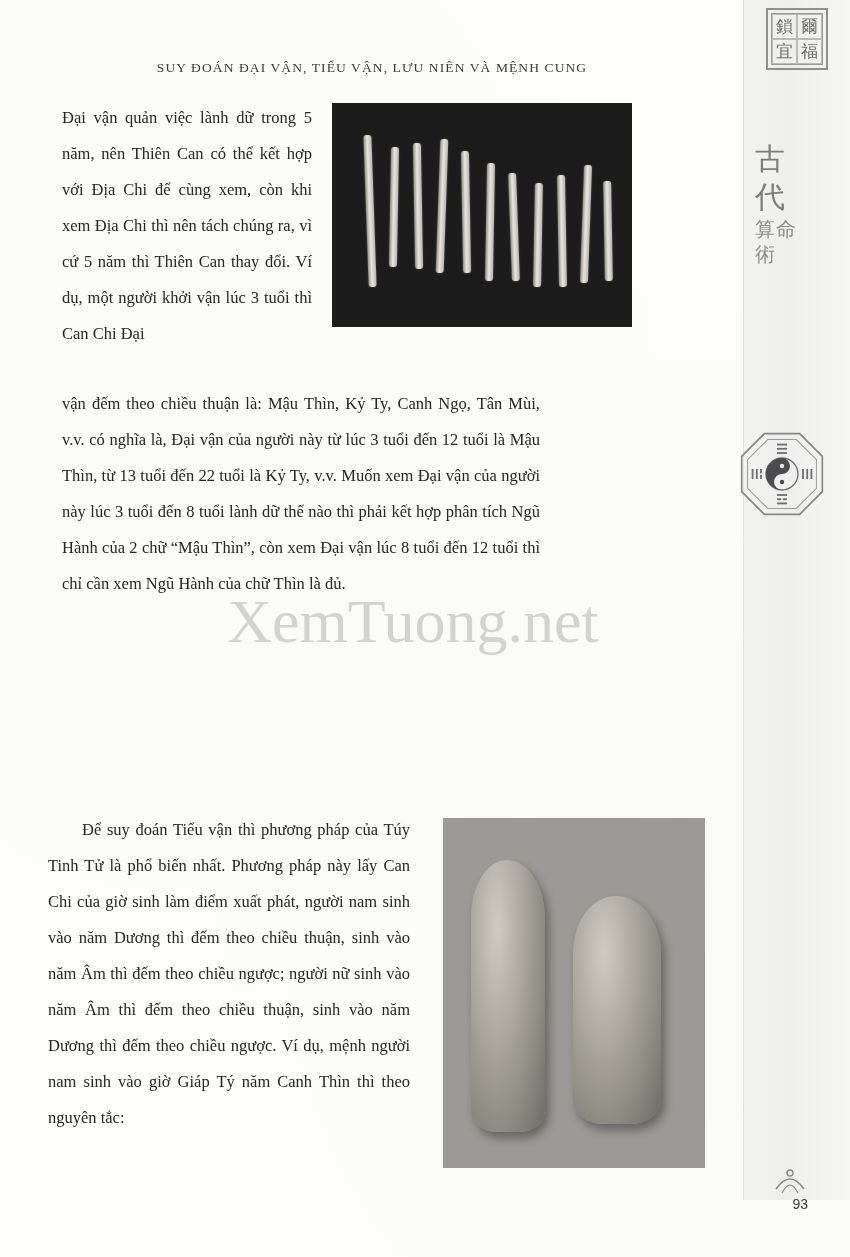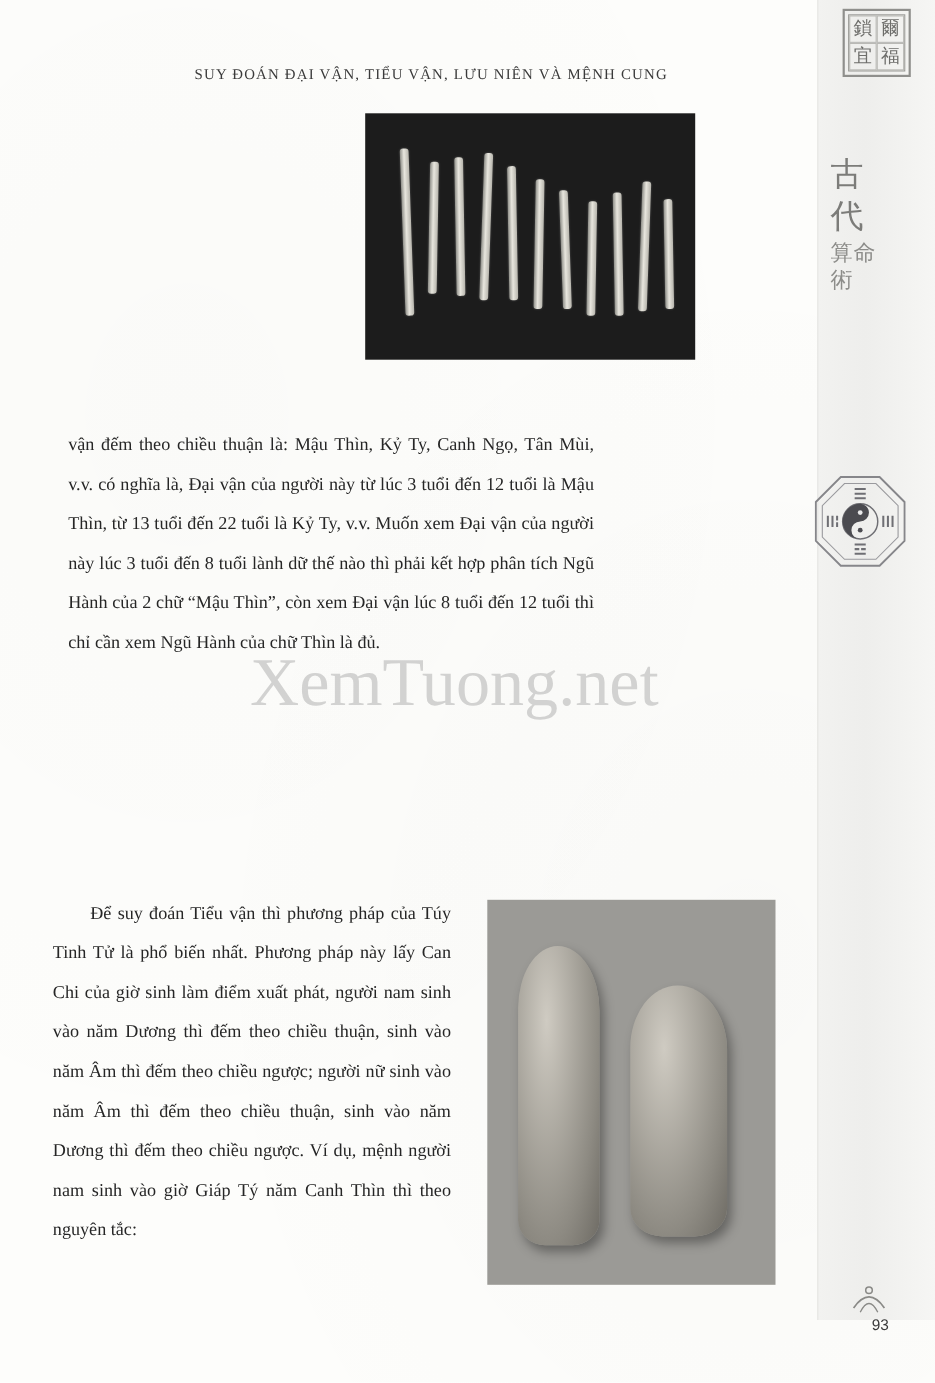--- a/index.html
+++ b/index.html
@@ -100,21 +100,20 @@
     position: absolute;
     top: 60px;
     left: 0;
     width: 744px;
     text-align: center;
     font-size: 13.5px;
     letter-spacing: 1.1px;
     color: #3a3a3a;
     font-family: "Liberation Serif", serif;
     font-variant: small-caps;
-    padding-left: 20px;
   }
 
   
   .col-left {
     position: absolute;
     left: 62px;
     top: 100px;
     width: 250px;
     font-size: 16.5px;
     line-height: 36px;
@@ -288,20 +287,21 @@
     <div class="stick" style="left:106px; top:36px;  width:8px;  height:134px; transform:rotate(2deg);"></div>
     <div class="stick" style="left:130px; top:48px;  width:8px;  height:122px; transform:rotate(-1deg);"></div>
     <div class="stick" style="left:154px; top:60px;  width:8px;  height:118px; transform:rotate(1deg);"></div>
     <div class="stick" style="left:178px; top:70px;  width:8px;  height:108px; transform:rotate(-2deg);"></div>
     <div class="stick" style="left:202px; top:80px;  width:8px;  height:104px; transform:rotate(1deg);"></div>
     <div class="stick" style="left:226px; top:72px;  width:8px;  height:112px; transform:rotate(-1deg);"></div>
     <div class="stick" style="left:250px; top:62px;  width:8px;  height:118px; transform:rotate(2deg);"></div>
     <div class="stick" style="left:272px; top:78px;  width:8px;  height:100px; transform:rotate(-1deg);"></div>
   </div>
 
+  <div class="col-left">Đại vận quản việc lành dữ trong 5 năm, nên Thiên Can có thể kết hợp với Địa Chi để cùng xem, còn khi xem Địa Chi thì nên tách chúng ra, vì cứ 5 năm thì Thiên Can thay đổi. Ví dụ, một người khởi vận lúc 3 tuổi thì Can Chi Đại</div>
   <div class="full-width">vận đếm theo chiều thuận là: Mậu Thìn, Kỷ Ty, Canh Ngọ, Tân Mùi, v.v. có nghĩa là, Đại vận của người này từ lúc 3 tuổi đến 12 tuổi là Mậu Thìn, từ 13 tuổi đến 22 tuổi là Kỷ Ty, v.v. Muốn xem Đại vận của người này lúc 3 tuổi đến 8 tuổi lành dữ thế nào thì phải kết hợp phân tích Ngũ Hành của 2 chữ “Mậu Thìn”, còn xem Đại vận lúc 8 tuổi đến 12 tuổi thì chỉ cần xem Ngũ Hành của chữ Thìn là đủ.</div>
   <div class="para3">Để suy đoán Tiểu vận thì phương pháp của Túy Tinh Tử là phổ biến nhất. Phương pháp này lấy Can Chi của giờ sinh làm điểm xuất phát, người nam sinh vào năm Dương thì đếm theo chiều thuận, sinh vào năm Âm thì đếm theo chiều ngược; người nữ sinh vào năm Âm thì đếm theo chiều thuận, sinh vào năm Dương thì đếm theo chiều ngược. Ví dụ, mệnh người nam sinh vào giờ Giáp Tý năm Canh Thìn thì theo nguyên tắc:</div>
 
   <div class="photo-bottom">
     <div class="figurine" style="left:28px; top:42px; width:74px; height:272px; border-radius:38px 40px 26px 26px / 60px 62px 24px 24px;"></div>
     <div class="figurine" style="left:130px; top:78px; width:88px; height:228px; border-radius:44px 46px 30px 30px / 58px 60px 26px 26px;"></div>
   </div>
 
   <div class="watermark">XemTuong.net</div>
 

